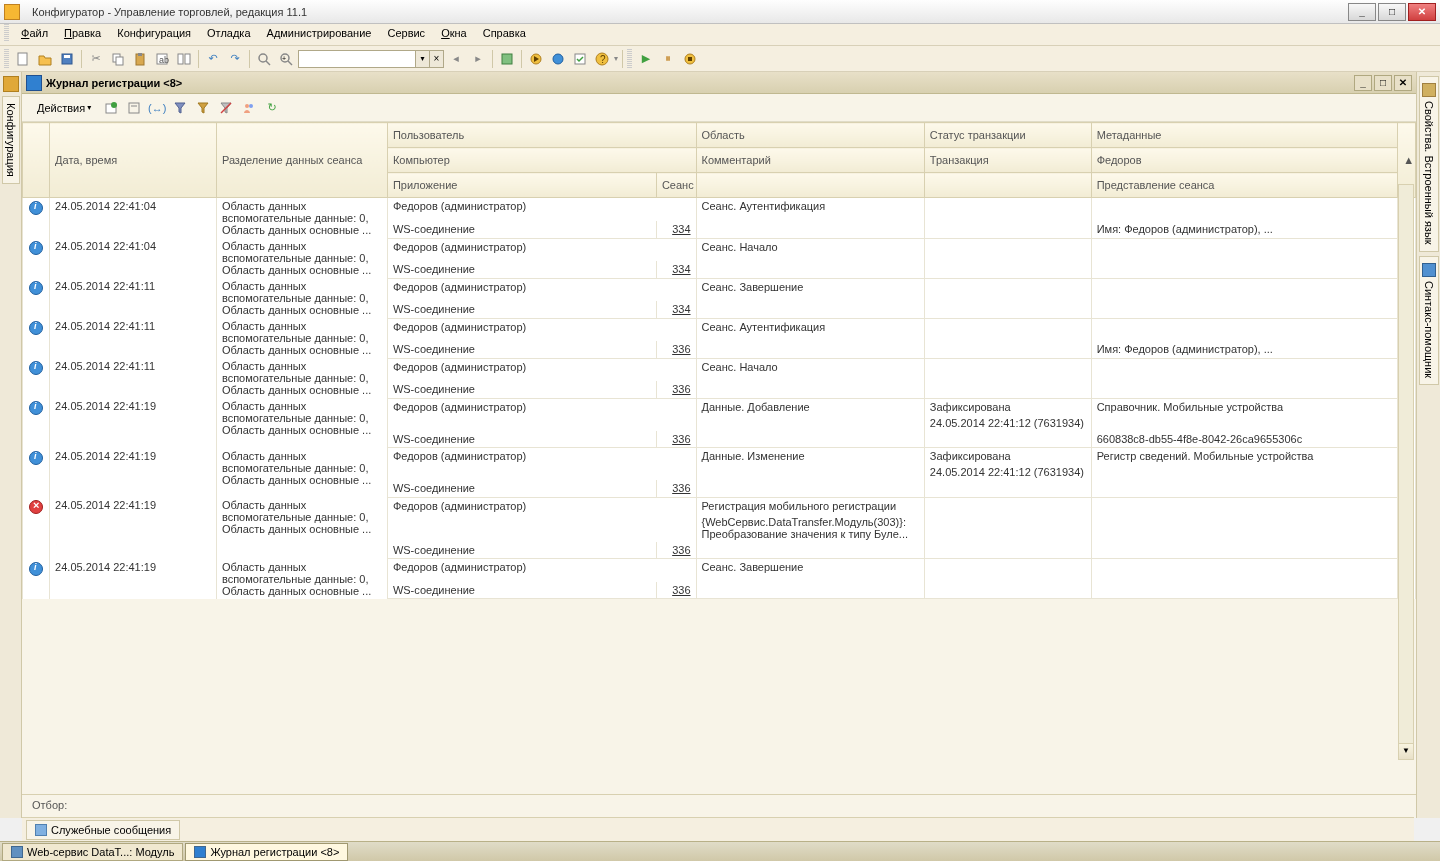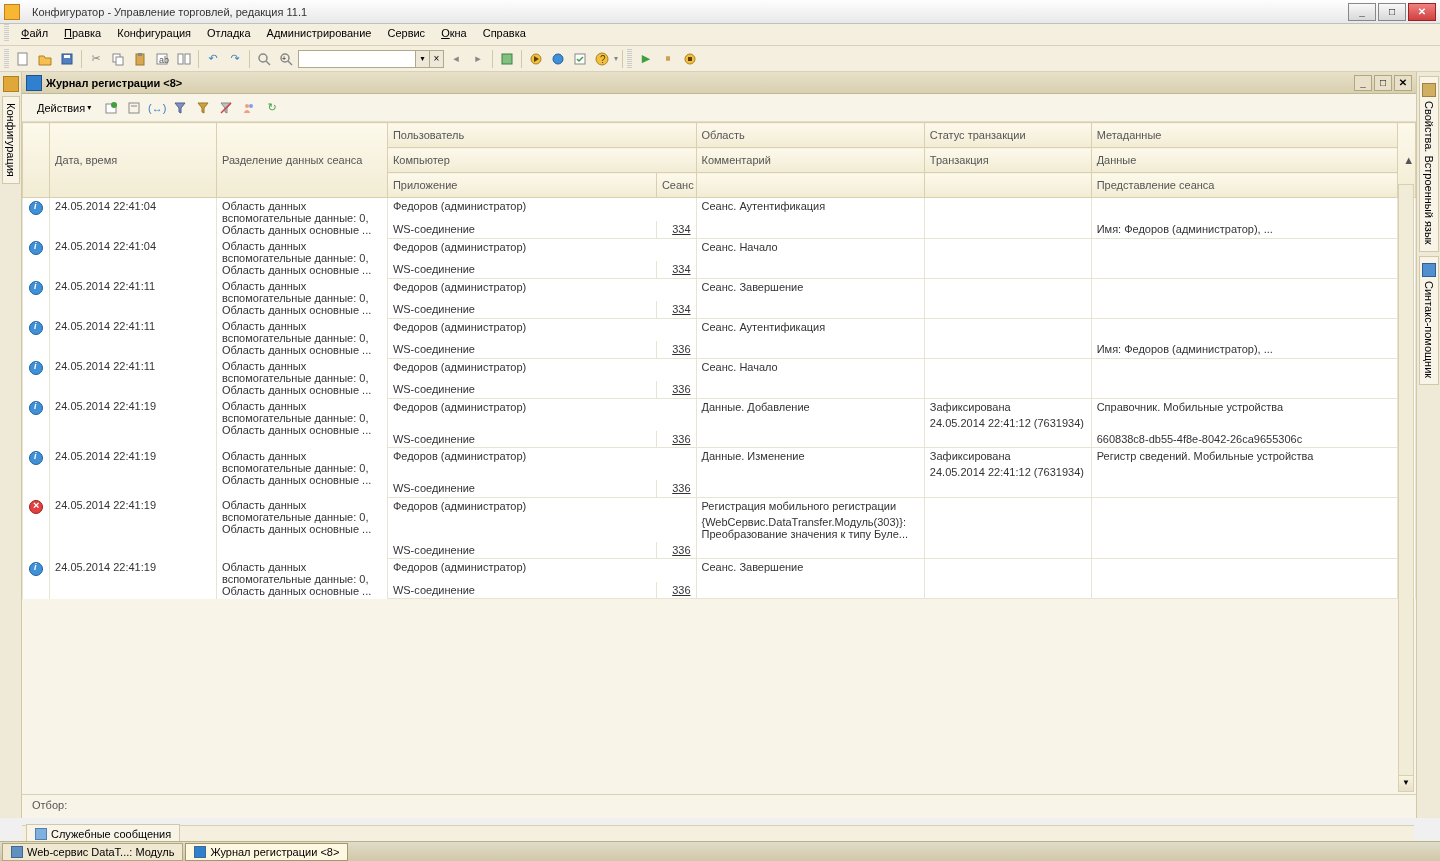--- a/index.html
+++ b/index.html
@@ -162,29 +162,30 @@
 .scroll-v { position: absolute; right: 2px; top: 62px; width: 16px; background: #f0ecd8; border: 1px solid #d8d0b0; display: flex; flex-direction: column; }
 .scroll-v .sbtn { height: 16px; background: linear-gradient(#f8f4e0,#e8e0c8); border-bottom: 1px solid #d8d0b0; text-align: center; line-height: 14px; font-size: 8px; cursor: pointer; }
 
 
 .filter-bar {
   height: 24px;
   background: #f8f4e8;
   border-top: 1px solid #d8d0b0;
   padding: 4px 10px;
   color: #555;
+  margin-top: 32px;
 }
 
 
 .bottom-panel {
   position: absolute;
   bottom: 20px;
   left: 22px;
   right: 26px;
-  height: 16px;
+  height: 24px;
   background: #f5efe0;
   border-top: 1px solid #d8d0b0;
   display: flex;
   align-items: center;
   padding: 0 4px;
 }
 .bottom-tab { padding: 3px 8px; border: 1px solid #d0c8a8; background: #f8f4e8; margin-right: 2px; display: flex; align-items: center; gap: 4px; cursor: pointer; }
 .bottom-tab .bticon { width: 12px; height: 12px; background: #80b0e0; border: 1px solid #5080b0; }
 
 
@@ -452,21 +453,21 @@
             <th colspan="2">Пользователь</th>
             <th>Область</th>
             <th>Статус транзакции</th>
             <th>Метаданные</th>
             <th rowspan="3" style="text-align:center">▲</th>
           </tr>
           <tr>
             <th colspan="2">Компьютер</th>
             <th>Комментарий</th>
             <th>Транзакция</th>
-            <th>Данные</th>
+            <th>Федоров</th>
           </tr>
           <tr>
             <th>Приложение</th>
             <th>Сеанс</th>
             <th></th>
             <th></th>
             <th>Представление сеанса</th>
           </tr>
         </thead>
         <tbody id="grid-body">

